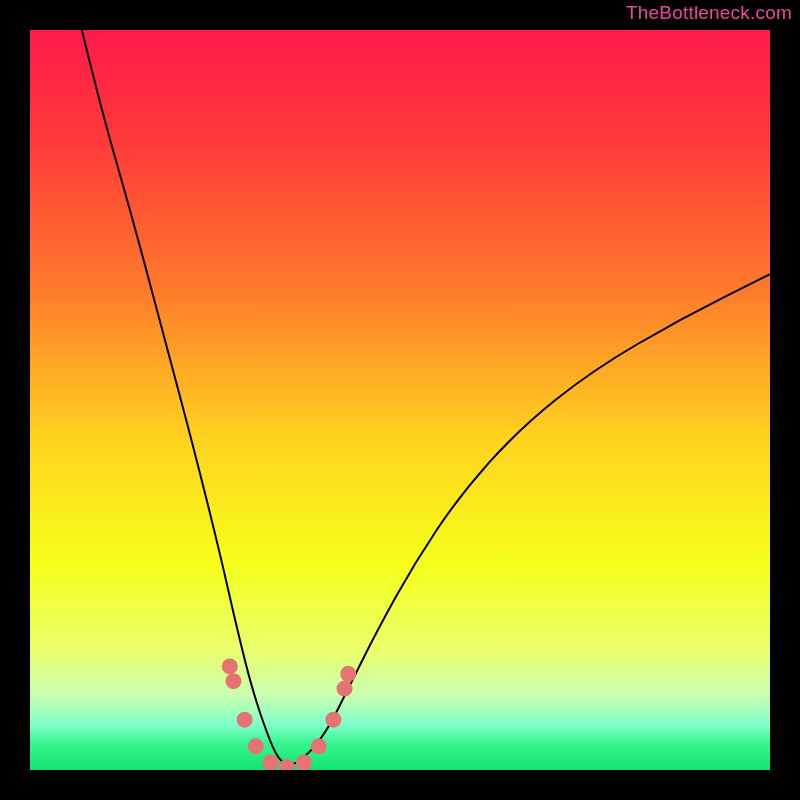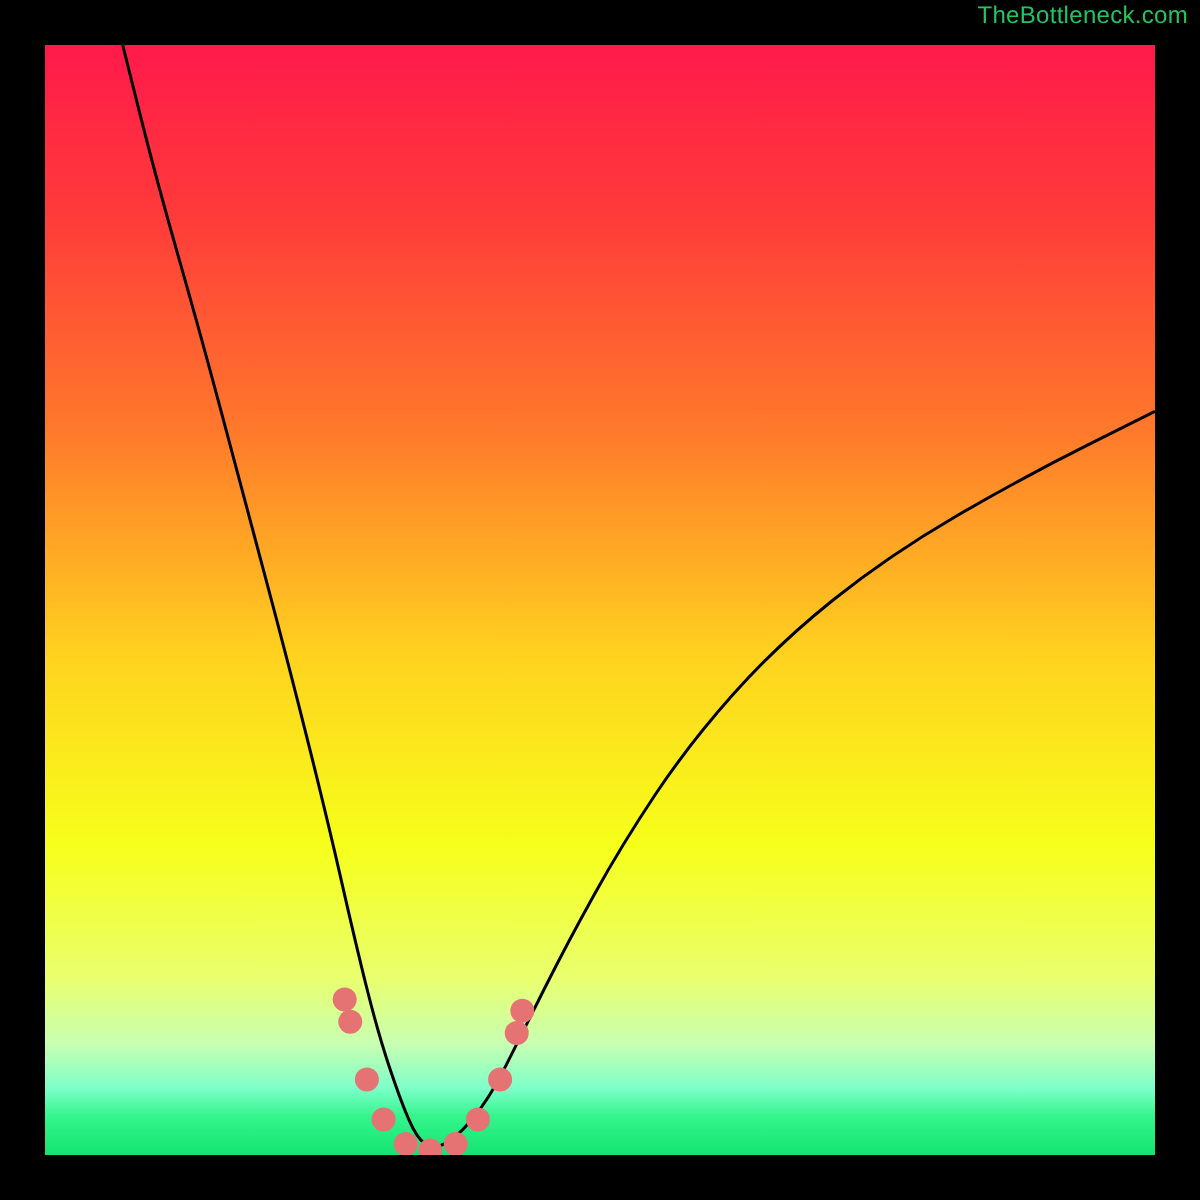--- a/index.html
+++ b/index.html
@@ -33,23 +33,23 @@
   .curve-svg {
     position: absolute;
     left: 0; top: 0;
     width: 100%; height: 100%;
   }
   .attribution {
     position: absolute;
     top: 2px;
     right: 8px;
     font-family: Arial, Helvetica, sans-serif;
-    font-size: 16px;
+    font-size: 19px;
     font-weight: 500;
-    color: #22c55e;
+    color: #ec4899;
     letter-spacing: 0.2px;
   }
 </style>
 </head>
 <body>
 <div class="outer">
 
   <div class="attribution">TheBottleneck.com</div>
 
   <div class="plot-area">

